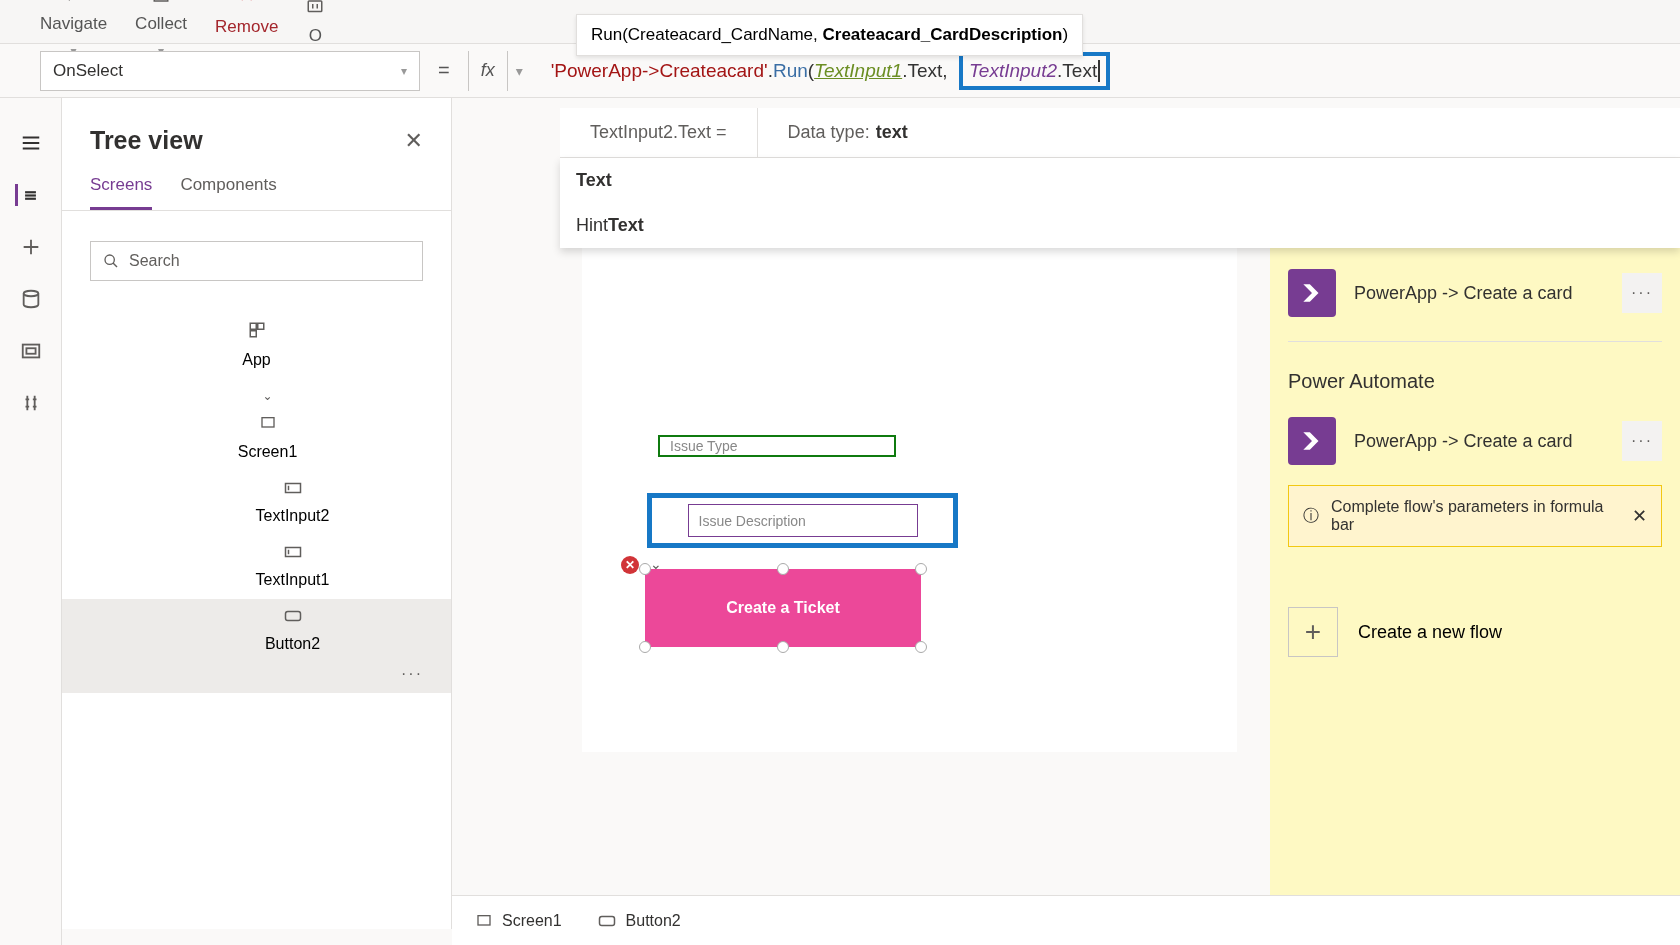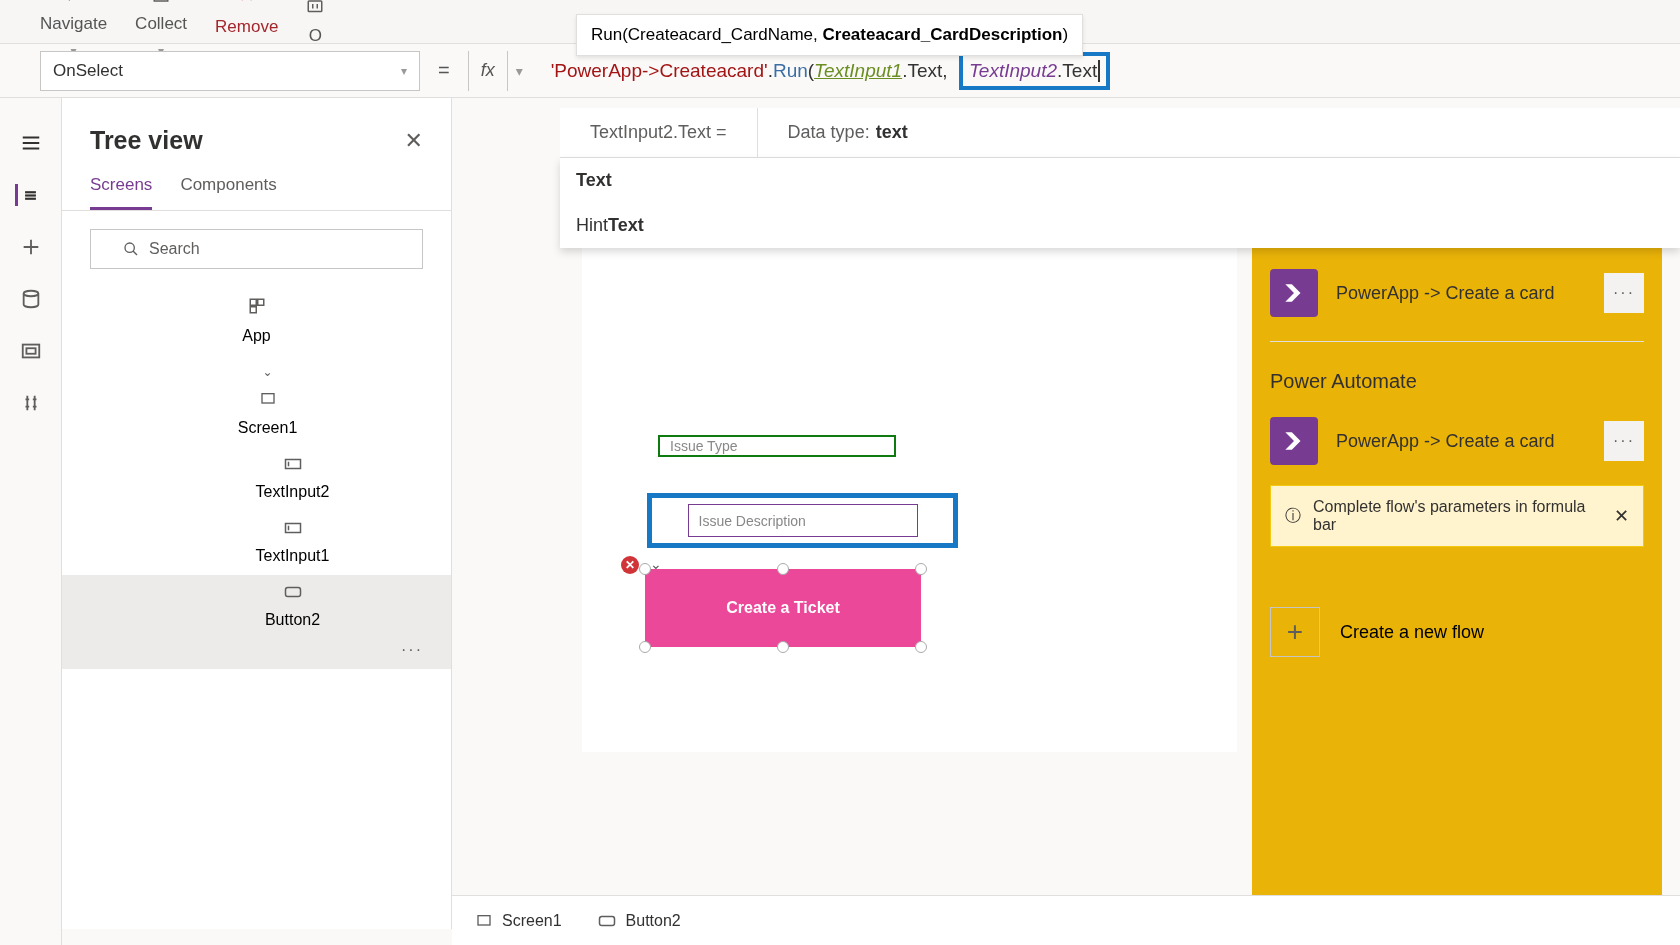--- a/index.html
+++ b/index.html
@@ -48,41 +48,41 @@
     .rail-icon { width: 22px; height: 22px; cursor: pointer; display: flex; align-items: center; justify-content: center; }
     
     
     .tree-panel { position: absolute; left: 62px; top: 98px; width: 390px; bottom: 16px; border-right: 1px solid #e1dfdd; background: #fff; }
     .tree-header { display: flex; justify-content: space-between; align-items: center; padding: 28px 28px 12px 28px; }
     .tree-title { font-size: 25px; font-weight: 600; color: #323130; }
     .tree-close { font-size: 22px; color: #605e5c; cursor: pointer; }
     .tree-tabs { display: flex; gap: 28px; padding: 0 28px; border-bottom: 1px solid #e1dfdd; }
     .tree-tab { padding: 8px 0 12px 0; font-size: 17px; color: #605e5c; cursor: pointer; }
     .tree-tab.active { color: #773c92; border-bottom: 3px solid #773c92; font-weight: 500;}
-    .tree-search { margin: 18px 28px; height: 40px; border: 1px solid #c8c6c4; background: #fff; display: flex; align-items: center; padding: 0 32px; gap: 10px; color: #605e5c; font-size: 16px; }
+    .tree-search { margin: 30px 28px; height: 40px; border: 1px solid #c8c6c4; background: #fff; display: flex; align-items: center; padding: 0 12px; gap: 10px; color: #605e5c; font-size: 16px; }
     .tree-nodes { padding: 0 0; }
     .tree-node { display: flex; align-items: center; padding: 10px 28px; gap: 12px; cursor: pointer; font-size: 16px; flex-direction: column; }
     .tree-node.indent2 { padding-left: 100px; }
     .tree-node.selected { background: #edebe9;}
     .tree-ellipsis { margin-left: auto; color: #605e5c; letter-spacing: 2px;}
     
     
     .canvas-area { position: absolute; left: 452px; top: 235px; right: 0; bottom: 50px; background: #faf9f8; display:flex; }
     .canvas-screen { width: 655px; height: 517px; background: #fff; margin-left: 130px; position: relative; }
     .canvas-input1 { position: absolute; left: 76px; top: 200px; width: 238px; height: 22px; border: 2px solid #0f7a0f; background:#fff; display:flex;align-items:center;padding:0 10px;font-size:14px;color:#888; }
     .canvas-input2-wrap { position: absolute; left: 65px; top: 258px; width: 311px; height: 55px; border: 5px solid #1778c6; display:flex;align-items:center;justify-content:center; }
     .canvas-input2 { width: 230px; height: 33px; border: 1px solid #773c92; background:#fff; display:flex;align-items:center;padding:0 10px;font-size:14px;color:#888; }
     .canvas-button-wrap { position: absolute; left: 63px; top: 334px; width: 276px; height: 78px; }
     .canvas-button { width: 100%; height: 100%; background: #ec4899; color: #fff; display:flex;align-items:center;justify-content:center;font-size:16px;font-weight:600; }
     .selection-handle { position:absolute;width:12px;height:12px;background:#fff;border:1px solid #aaa;border-radius:50%; }
     .error-icon { position:absolute;left:-24px;top:-13px;width:18px;height:18px;background:#d13438;border-radius:50%;color:#fff;display:flex;align-items:center;justify-content:center;font-size:12px;font-weight:bold; }
     .dropdown-chev { position:absolute;left:5px;top:-13px;color:#605e5c;font-size:14px; }
     
     
-    .right-panel { position: absolute; right: 18px; top: 245px; width: 410px; bottom: 50px; background: #eab308; padding: 18px; }
+    .right-panel { position: absolute; right: 0; top: 245px; width: 410px; bottom: 50px; background: #fef9c3; padding: 18px; }
     .flow-card { display: flex; align-items: center; gap: 18px; padding: 6px 0; }
     .flow-icon { width: 48px; height: 48px; background: #773c92; border-radius: 4px; display:flex;align-items:center;justify-content:center; }
     .flow-icon svg { fill:#fff; }
     .flow-label { flex: 1; font-size: 18px; color: #323130; }
     .flow-more { width: 40px; height: 40px; background: #f3f2f1; display:flex;align-items:center;justify-content:center;color:#605e5c;letter-spacing:2px; }
     .section-title { font-size: 20px; color: #323130; margin: 28px 0 18px 0; }
     .warning-banner { background: #fff4ce; border: 1px solid #f2c811; padding: 12px 14px; display:flex;align-items:center;gap:12px;font-size:16px;color:#323130;margin-top:14px; }
     .warning-close { margin-left:auto;font-size:18px;cursor:pointer; }
     .new-flow { display:flex;align-items:center;gap:20px;margin-top:60px; }
     .new-flow-plus { width:50px;height:50px;border:1px solid #c8c6c4;display:flex;align-items:center;justify-content:center;font-size:28px;color:#605e5c; }

